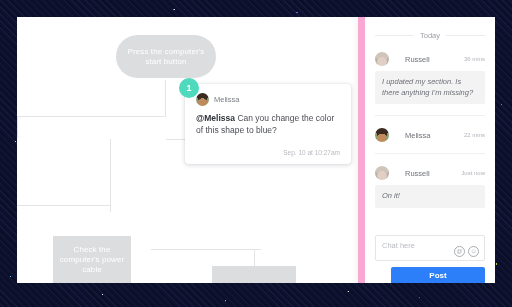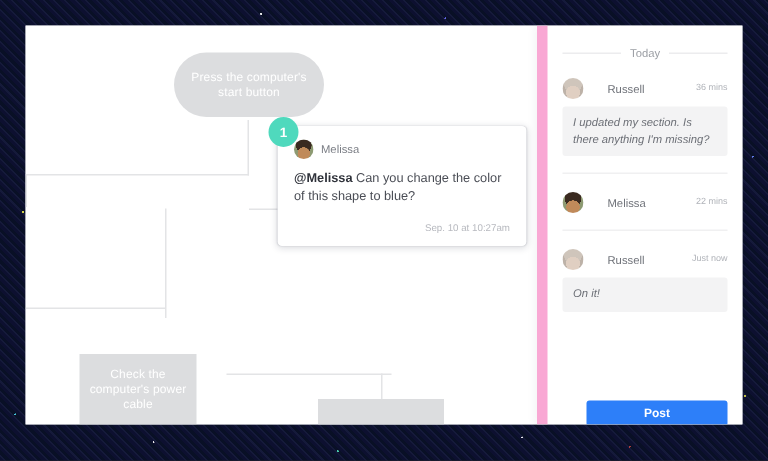--- a/index.html
+++ b/index.html
@@ -347,16 +347,23 @@
 
     <div class="msg">
       <div class="msg-head">
         <div class="avatar russell"></div>
         <div class="msg-name">Russell</div>
         <div class="msg-time">Just now</div>
       </div>
       <div class="msg-bubble">On it!</div>
     </div>
 
+    <div id="chat-input">
+      <div id="chat-placeholder">Chat here</div>
+      <div class="input-icons">
+        <div class="ic">@</div>
+        <div class="ic">☺</div>
+      </div>
+    </div>
 
     <button id="post-button">Post</button>
   </div>
 </div>
 
 </body></html>

